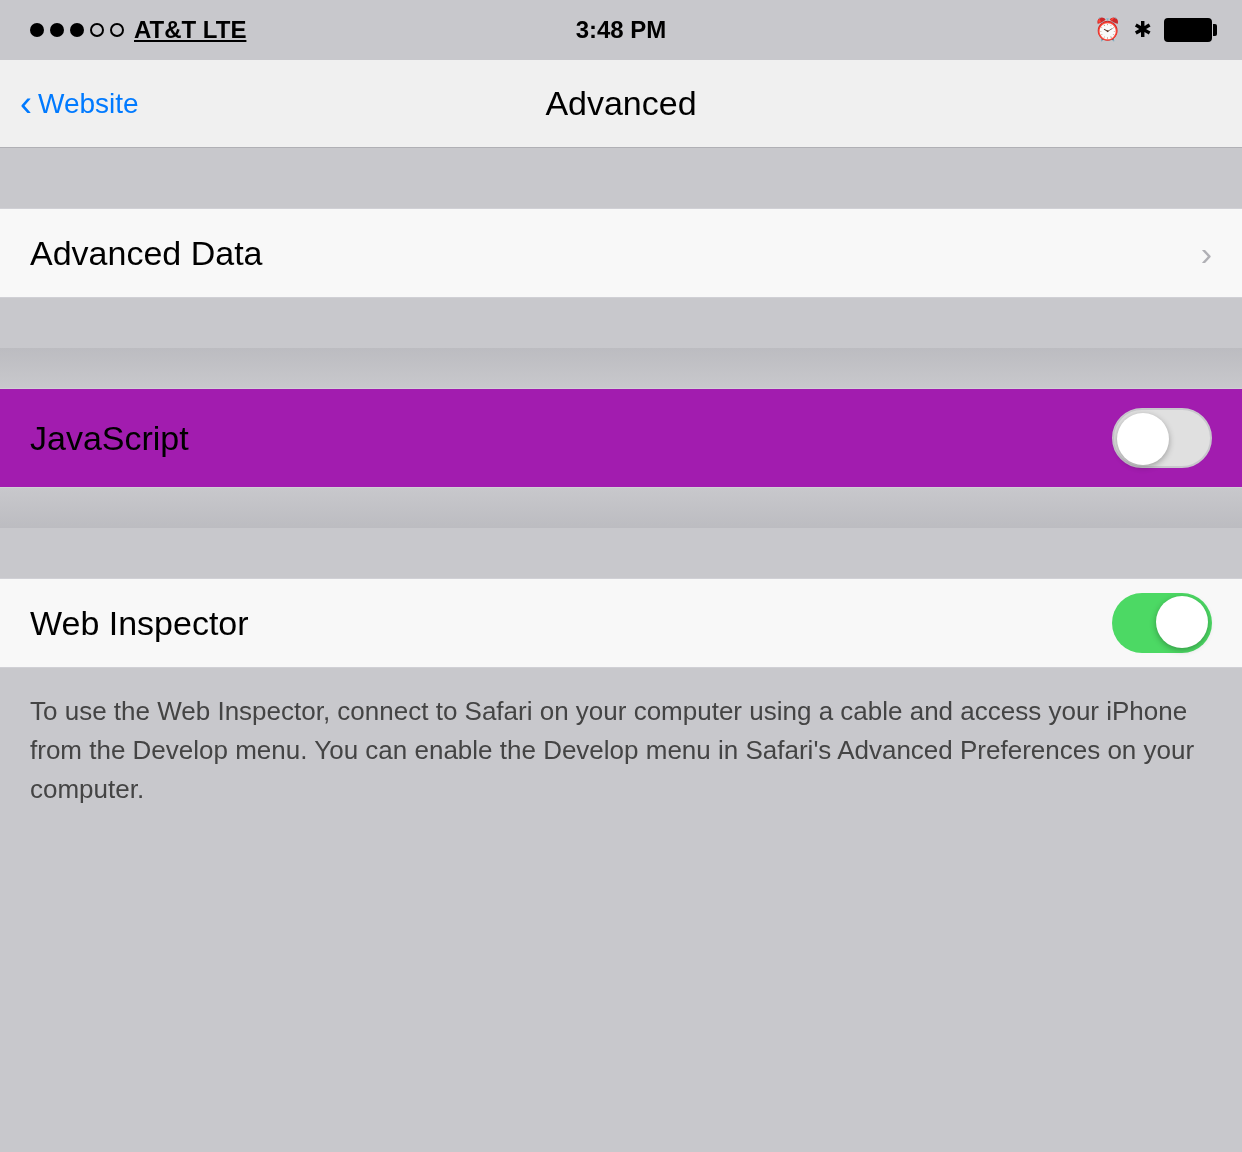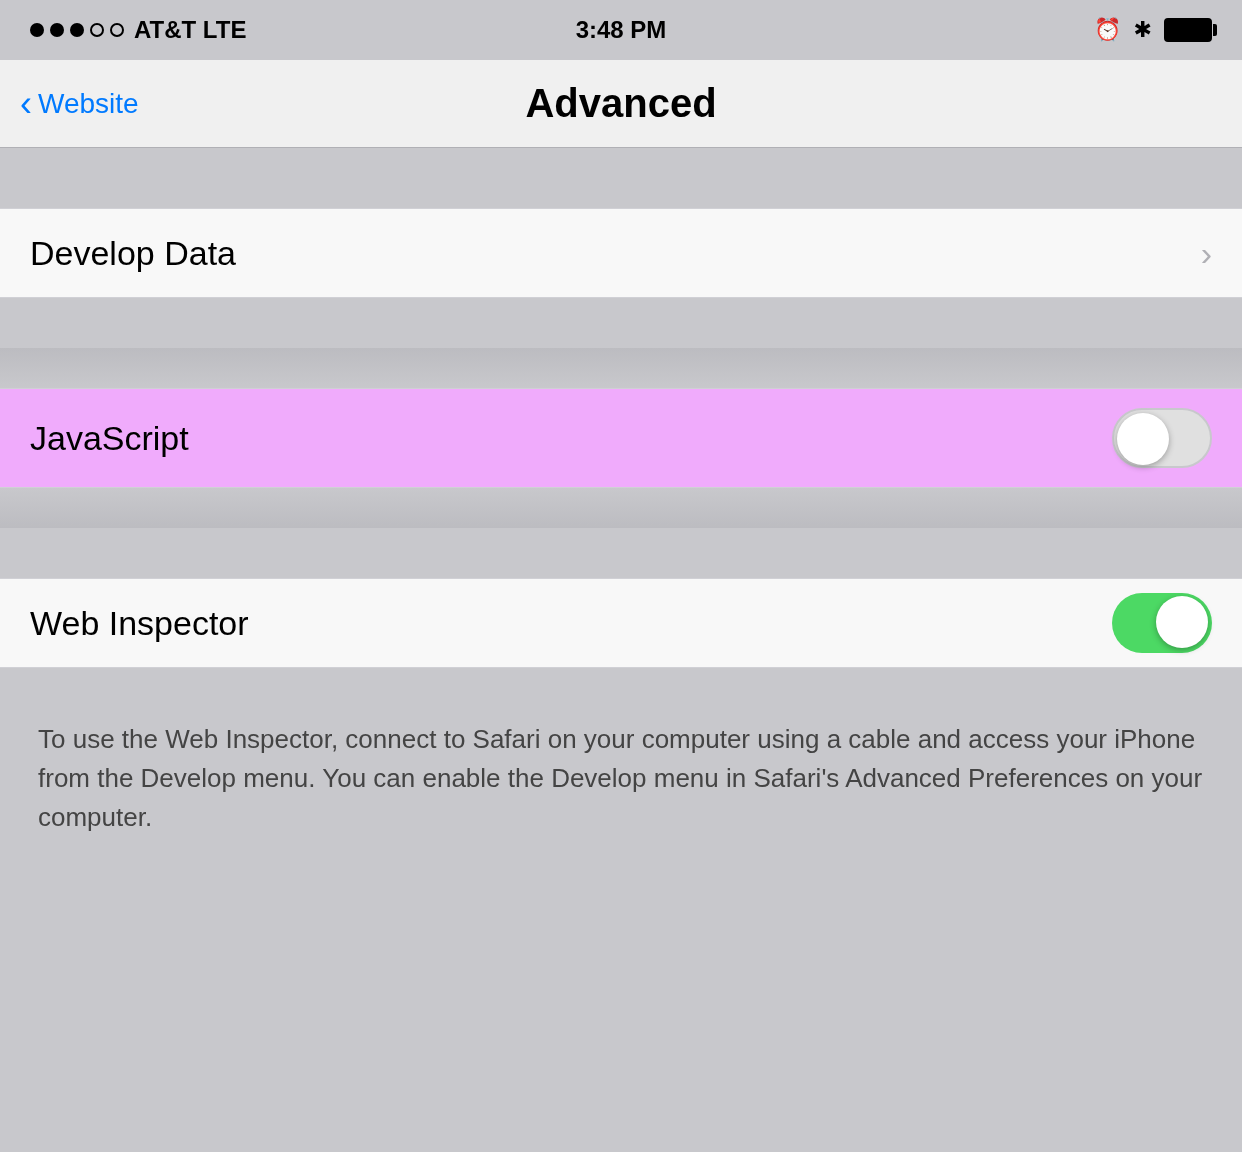--- a/index.html
+++ b/index.html
@@ -49,20 +49,21 @@
 
     .dot.empty {
       background-color: transparent;
       border: 2px solid #000;
     }
 
     .carrier-text {
       font-size: 24px;
       font-weight: 600;
       color: #000;
+      text-decoration: underline;
     }
 
     .status-center {
       font-size: 24px;
       font-weight: 600;
       color: #000;
       position: absolute;
       left: 50%;
       transform: translateX(-50%);
     }
@@ -127,22 +128,22 @@
       color: #007aff;
       line-height: 1;
     }
 
     .back-label {
       font-size: 28px;
       color: #007aff;
     }
 
     .nav-title {
-      font-size: 40px;
-      font-weight: 700;
+      font-size: 34px;
+      font-weight: 400;
       color: #000;
     }
 
     
     .section-separator {
       width: 100%;
       height: 60px;
       background-color: #c8c8cc;
     }
 
@@ -207,21 +208,21 @@
     }
 
     
     .javascript-section {
       width: 100%;
       position: relative;
     }
 
     .javascript-row {
       width: 100%;
-      background-color: #f0abfc;
+      background-color: #a21caf;
       border-top: 1px solid #d0d0d5;
       border-bottom: 1px solid #d0d0d5;
       display: flex;
       align-items: center;
       justify-content: space-between;
       padding: 0 30px;
       min-height: 100px;
     }
 
     .highlight-overlay-top {
@@ -239,23 +240,22 @@
     
     .section-gap {
       width: 100%;
       height: 50px;
       background-color: #c8c8cc;
     }
 
     
     .description-area {
       width: 100%;
-      padding: 24px 38px;
-      background-color: #c8c8cc;
-      margin-top: 28px;
+      padding: 24px 30px;
+      background-color: #c8c8cc;
     }
 
     .description-text {
       font-size: 26px;
       color: #444;
       line-height: 1.5;
     }
   </style>
 </head>
 <body>
@@ -283,21 +283,21 @@
   <div class="back-button">
     <span class="back-chevron">‹</span>
     <span class="back-label">Website</span>
   </div>
   <span class="nav-title">Advanced</span>
 </div>
 
 <div class="section-separator"></div>
 
 <div class="list-row">
-  <span class="list-row-label">Develop Data</span>
+  <span class="list-row-label">Advanced Data</span>
   <span class="chevron-right">›</span>
 </div>
 
 <div class="section-gap"></div>
 
 <div class="javascript-section">
   <div class="highlight-overlay-top"></div>
   <div class="javascript-row">
     <span class="list-row-label">JavaScript</span>
     <div class="toggle off">

